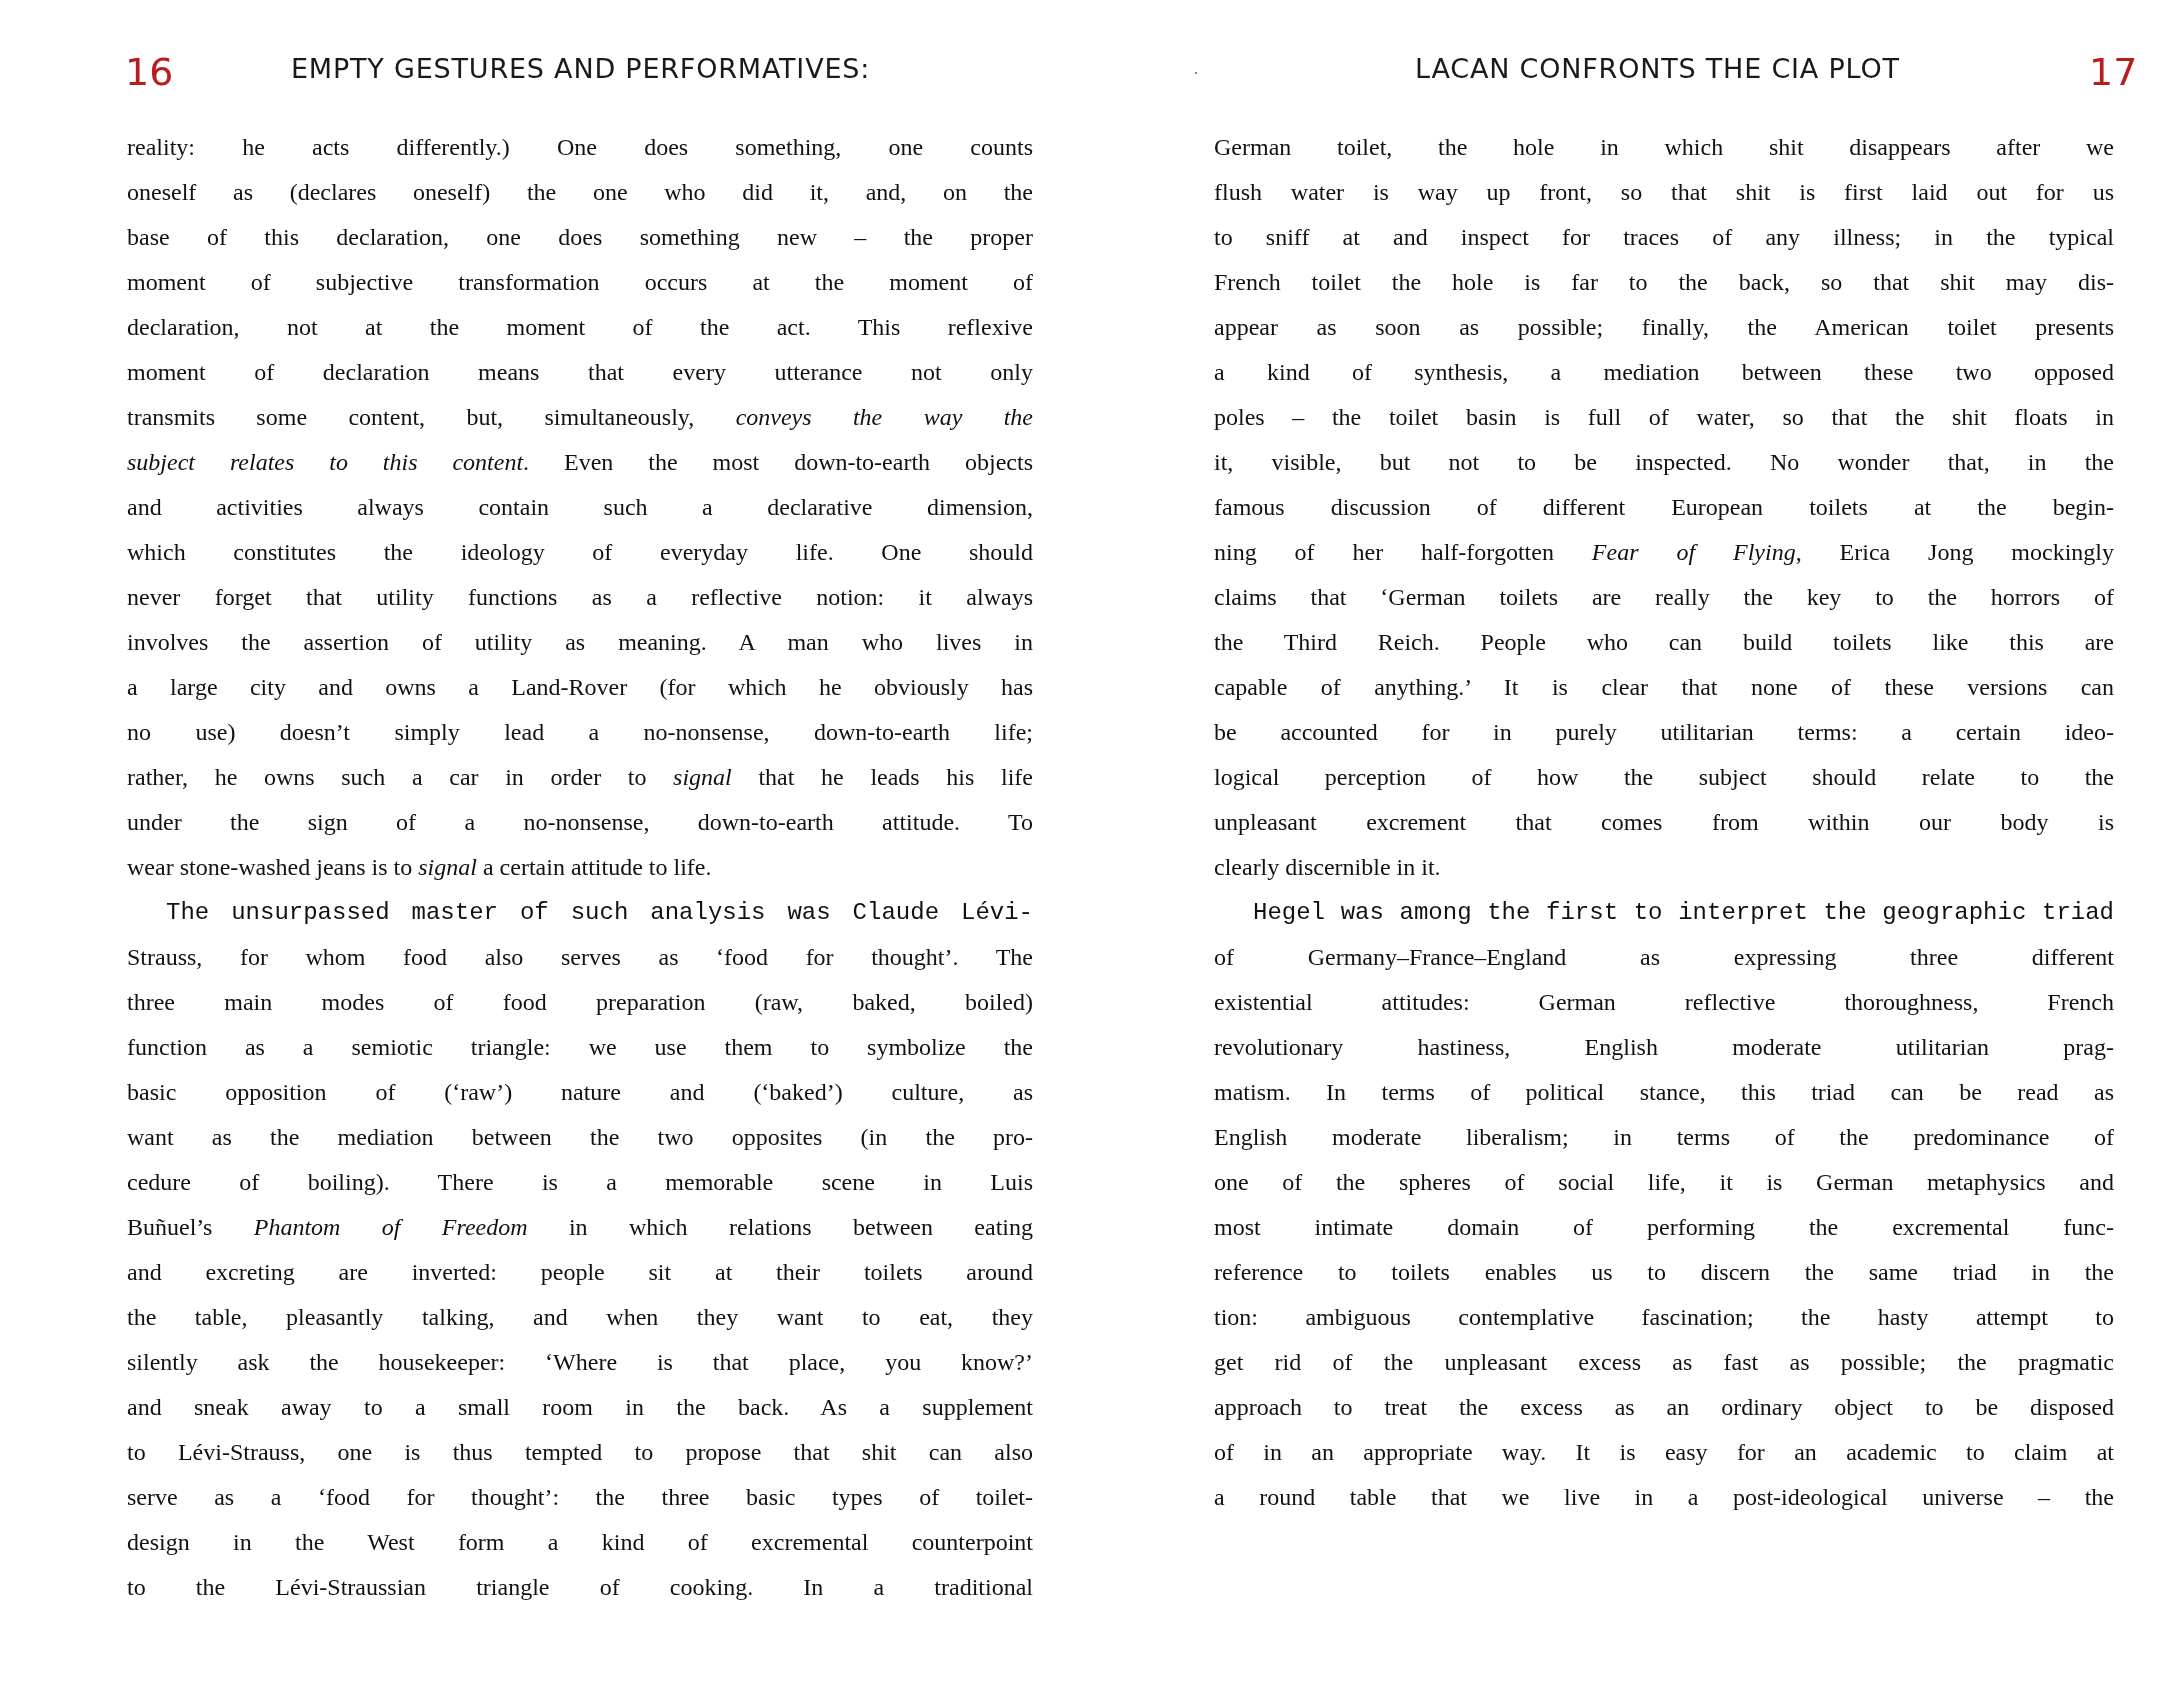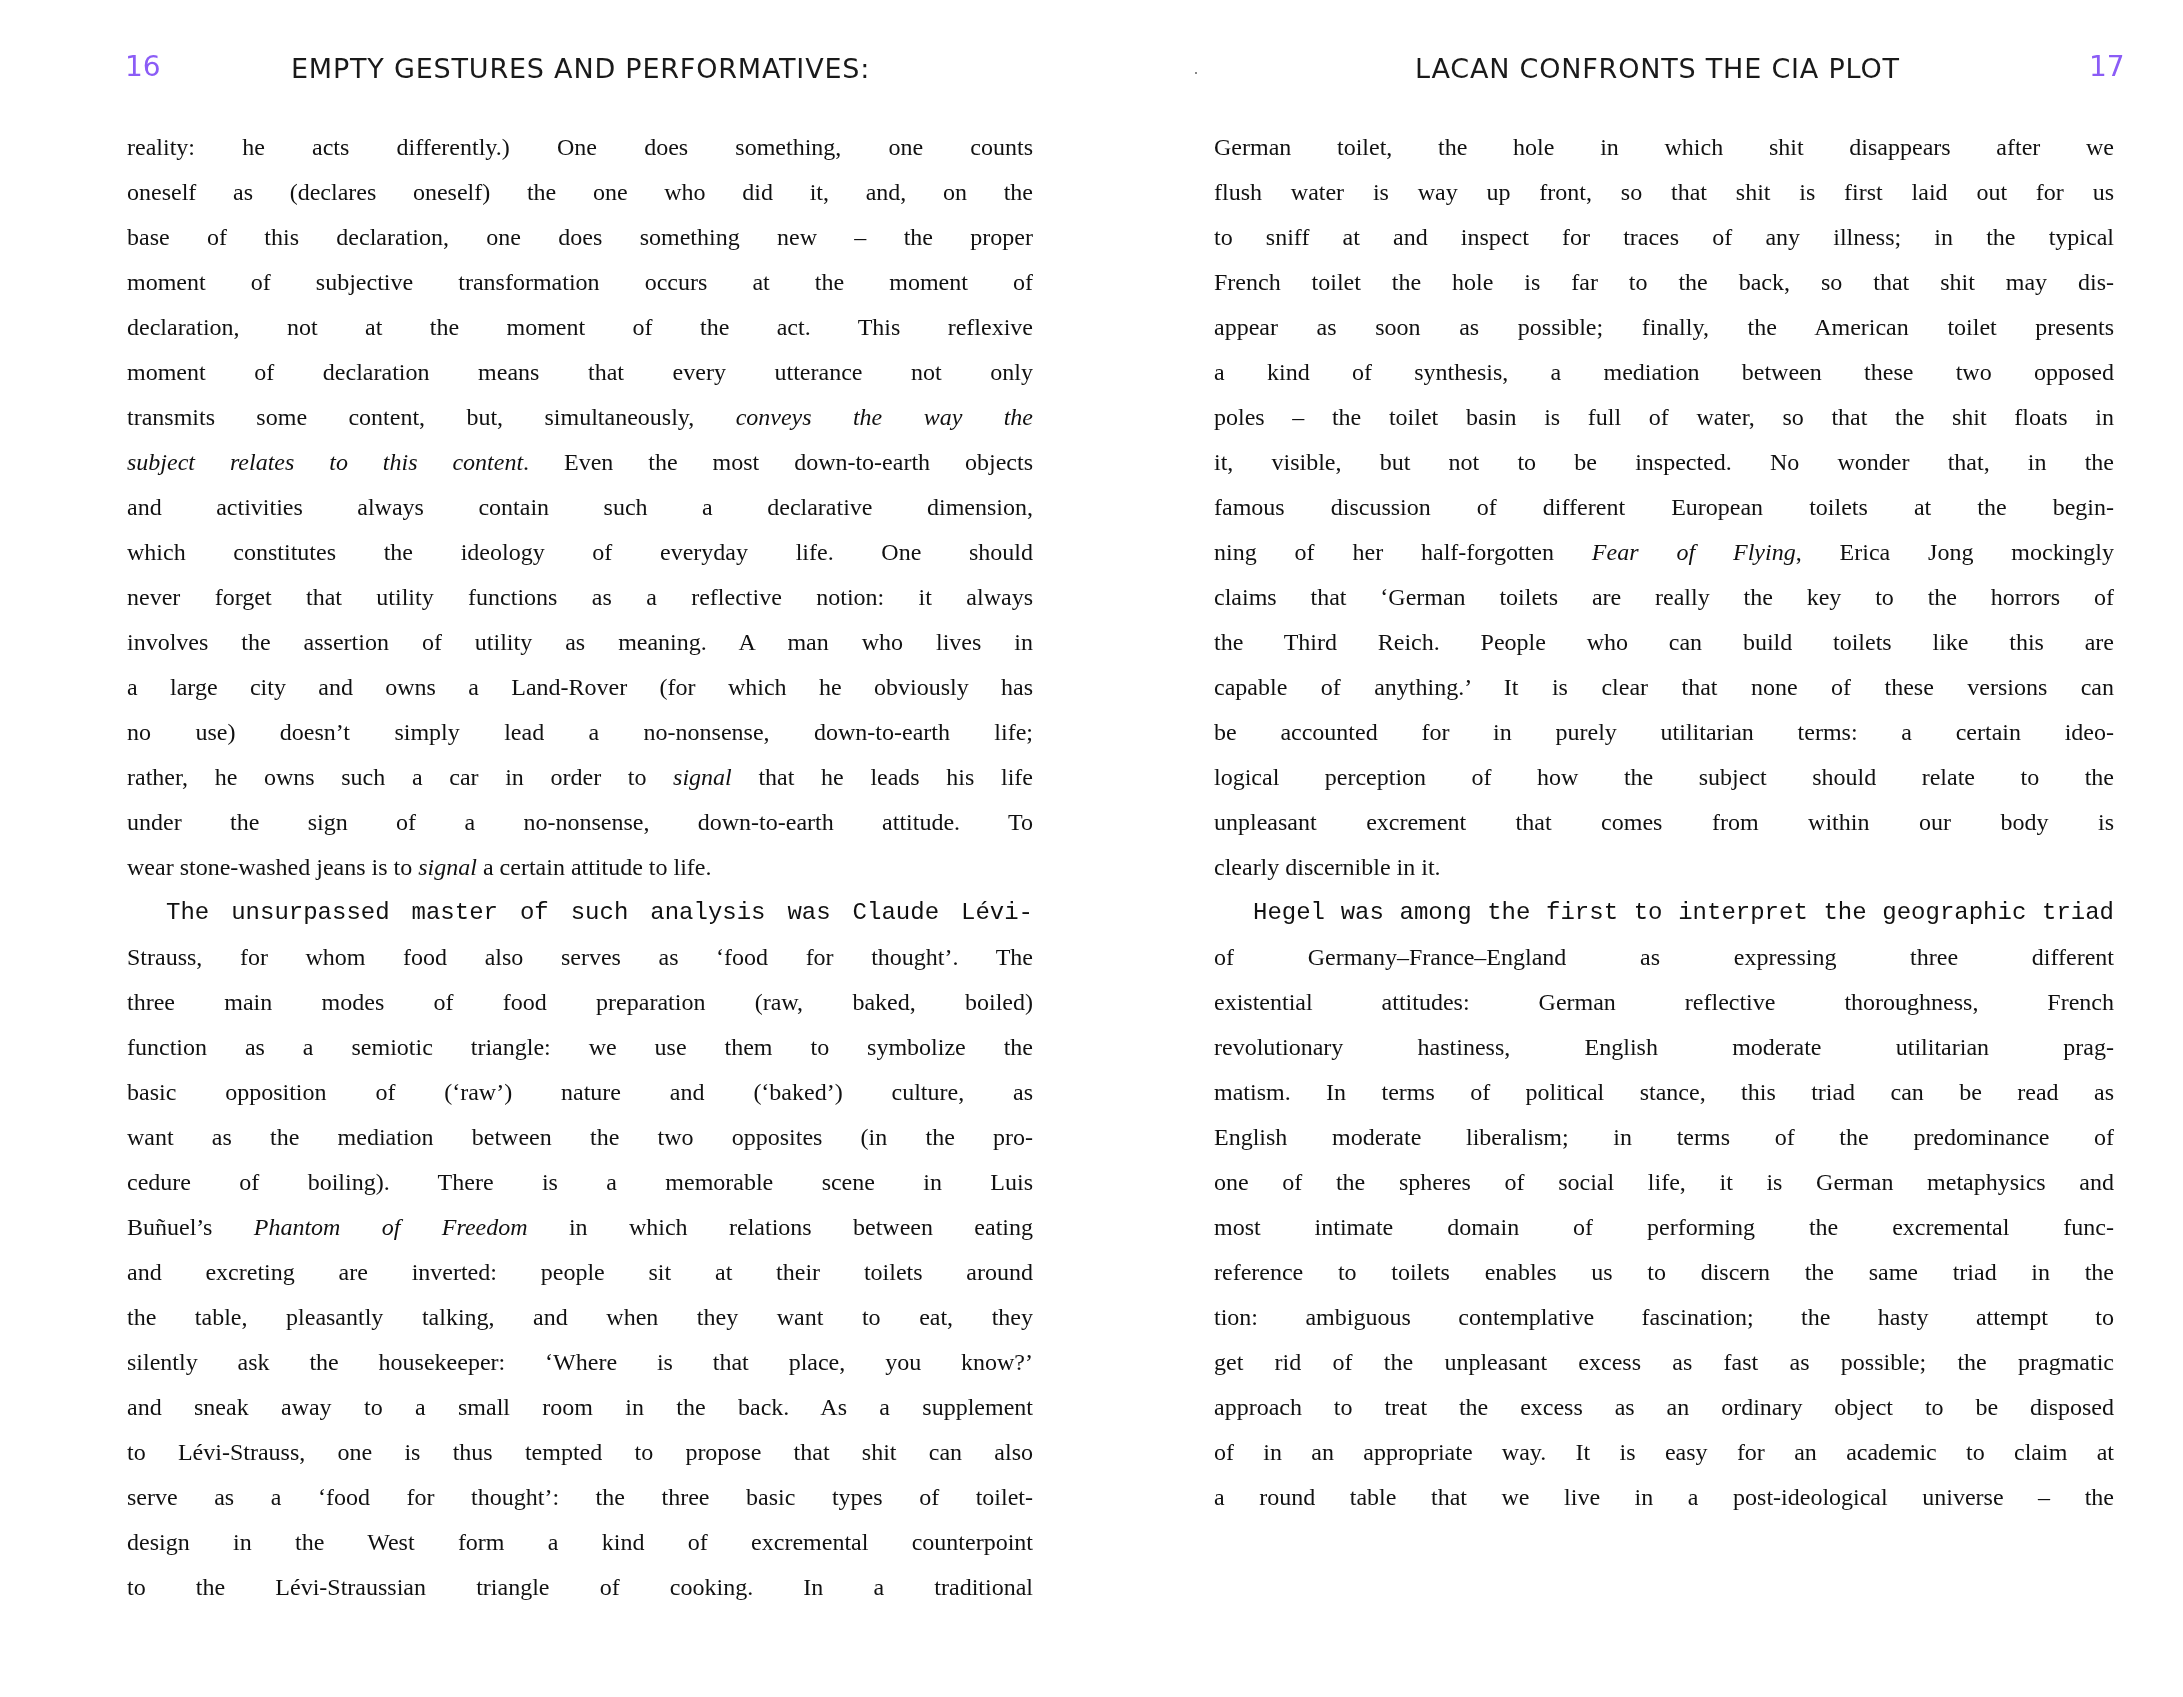--- a/index.html
+++ b/index.html
@@ -1,21 +1,21 @@
 <!DOCTYPE html>
 <html style="font-size:12.5px"><head>
 <meta charset="utf-8">
 <style>
   html, body { margin:0; padding:0; background:#ffffff; }
   body { width:2183px; height:1697px; position:relative; overflow:hidden; color:#111; }
   .page { position:absolute; top:0; height:1697px; }
   .page.left { left:0; width:1091px; }
   .page.right { left:1091px; width:1092px; }
   .run-head { position:absolute; top:53px; font-family:"DejaVu Sans", sans-serif; font-size:27px; letter-spacing:0.8px; color:#1a1a1a; white-space:nowrap; }
-  .folio { position:absolute; top:50px; font-family:"DejaVu Sans", sans-serif; font-size:28px; color:#8b5cf6; }
+  .folio { position:absolute; top:50px; font-family:"DejaVu Sans", sans-serif; font-size:38px; color:#b91c1c; }
   .body { position:absolute; top:125px; font-family:"Liberation Serif", serif; font-size:24px; line-height:45px; color:#111; }
   .left .body { left:127px; width:906px; }
   .right .body { left:123px; width:900px; }
   .line { display:block; white-space:nowrap; text-align:justify; text-align-last:justify; height:45px; overflow:visible; }
   .line.last { text-align-last:left; }
   .line.indent { padding-left:39px;font-family:Liberation Mono, monospace; }
   .line i { font-style:italic;margin-top:10px; }
   .tick { position:absolute; width:1.6px; height:1.6px; background:#888; }
 </style>
 </head>

